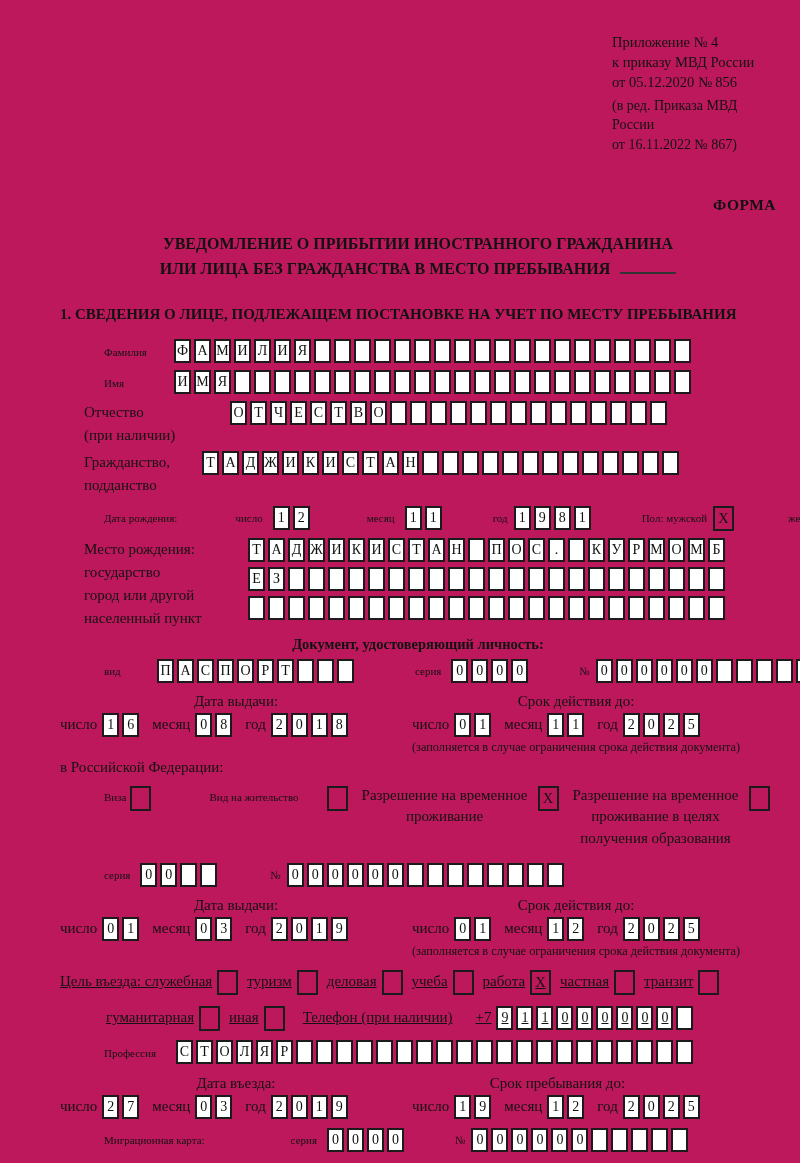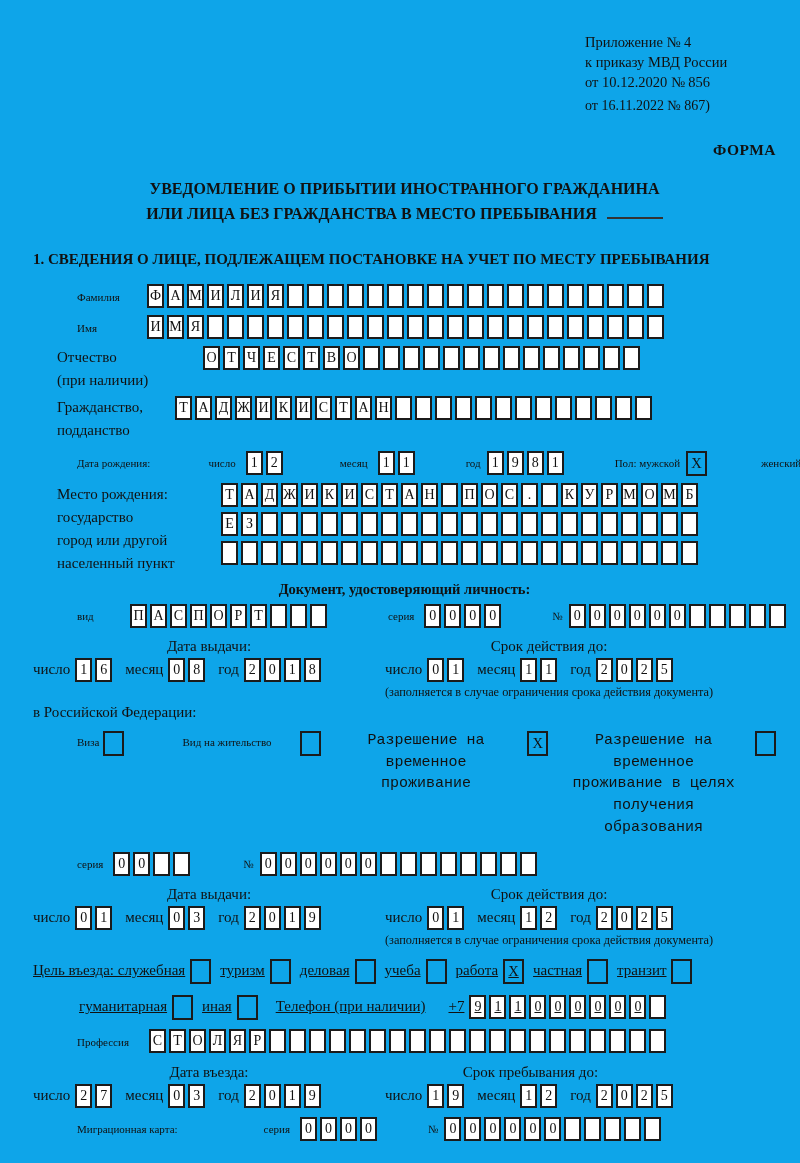--- a/index.html
+++ b/index.html
@@ -1,25 +1,25 @@
 <!DOCTYPE html>
 <html lang="ru"><head>
 <meta charset="utf-8">
 <style>
   * { box-sizing: border-box; }
   html, body { margin: 0; padding: 0; background: #ffffff; }
   body { font-family: "Liberation Serif", "DejaVu Serif", serif; color: #111; }
   .page {
-    width: 800px; height: 1163px; background: #0ea5e9;
-    padding: 32px 24px 16px 33px; position: relative; overflow: hidden;
+    width: 800px; height: 1163px; background: #be185d;
+    padding: 32px 24px 16px 60px; position: relative; overflow: hidden;
   }
   
   .appendix-block { margin-left: 552px; font-size: 14.5px; line-height: 1.38; }
   .amendment-block { margin-left: 552px; font-size: 14px; line-height: 1.38; margin-top: 4px; }
-  .forma { text-align: right; font-weight: bold; font-size: 15.5px; margin-top: 26px; letter-spacing: .5px; }
+  .forma { text-align: right; font-weight: bold; font-size: 15.5px; margin-top: 42px; letter-spacing: .5px; }
   
   .title { text-align: center; font-weight: bold; font-size: 16px; line-height: 1.55; margin-top: 18px; }
   .title-underline { display: inline-block; width: 56px; border-bottom: 2.5px solid #333; height: 12px; margin-left: 10px; }
   .section-heading { font-weight: bold; font-size: 15px; margin-top: 24px; margin-bottom: 16px; }
   
   .row { display: flex; align-items: flex-start; margin-bottom: 4px; }
   .lbl { font-size: 11px; line-height: 27px; flex: none; margin-left: 44px; }
   .lbl2 { font-size: 15px; line-height: 23px; flex: none; }
   .cells { display: flex; flex: none; }
   .cell {
@@ -47,37 +47,38 @@
   
   .dates-row { display: flex; margin-top: 8px; }
   .dgroup { display: flex; flex-direction: column; }
   .dgroup-head { text-align: center; font-size: 15px; margin-bottom: 3px; }
   .dgroup-row { display: flex; align-items: center; font-size: 15px; }
   .dgroup-row .lblc { margin: 0 5px 0 0; }
   .dgroup-row .lblc.after { margin-left: 10px; }
   .note { font-size: 12.3px; text-align: center; margin-top: 3px; }
   .plain { font-size: 15px; line-height: 1.6; }
   .chk-row { display: flex; align-items: flex-start; margin-top: 6px; }
-  .chk-lbl-center { text-align: center; font-size: 15px; line-height: 1.45; font-family: Liberation Mono, monospace; }
+  .chk-lbl-center { text-align: center; font-size: 15px; line-height: 1.45; }
   .purpose-row { display: flex; align-items: center; font-size: 15px; margin-top: 10px; text-decoration: underline; }
   .purpose-row .plbl { margin-right: 5px; }
   .purpose-row .pgap { width: 9px; }
   .indent { margin-left: 46px; }
 </style>
 </head>
 <body>
 
 <div class="page">
 
   <div class="appendix-block">
     <div>Приложение № 4</div>
     <div>к приказу МВД России</div>
-    <div>от 10.12.2020 № 856</div>
+    <div>от 05.12.2020 № 856</div>
   </div>
   <div class="amendment-block">
+    <div>(в ред. Приказа МВД России</div>
     <div>от 16.11.2022 № 867)</div>
   </div>
   <div class="forma">ФОРМА</div>
 
   <div class="title">
     <div>УВЕДОМЛЕНИЕ О ПРИБЫТИИ ИНОСТРАННОГО ГРАЖДАНИНА</div>
     <div><span>ИЛИ ЛИЦА БЕЗ ГРАЖДАНСТВА В МЕСТО ПРЕБЫВАНИЯ</span><span class="title-underline"></span></div>
   </div>
 
   <div class="section-heading">1. СВЕДЕНИЯ О ЛИЦЕ, ПОДЛЕЖАЩЕМ ПОСТАНОВКЕ НА УЧЕТ ПО МЕСТУ ПРЕБЫВАНИЯ</div>

